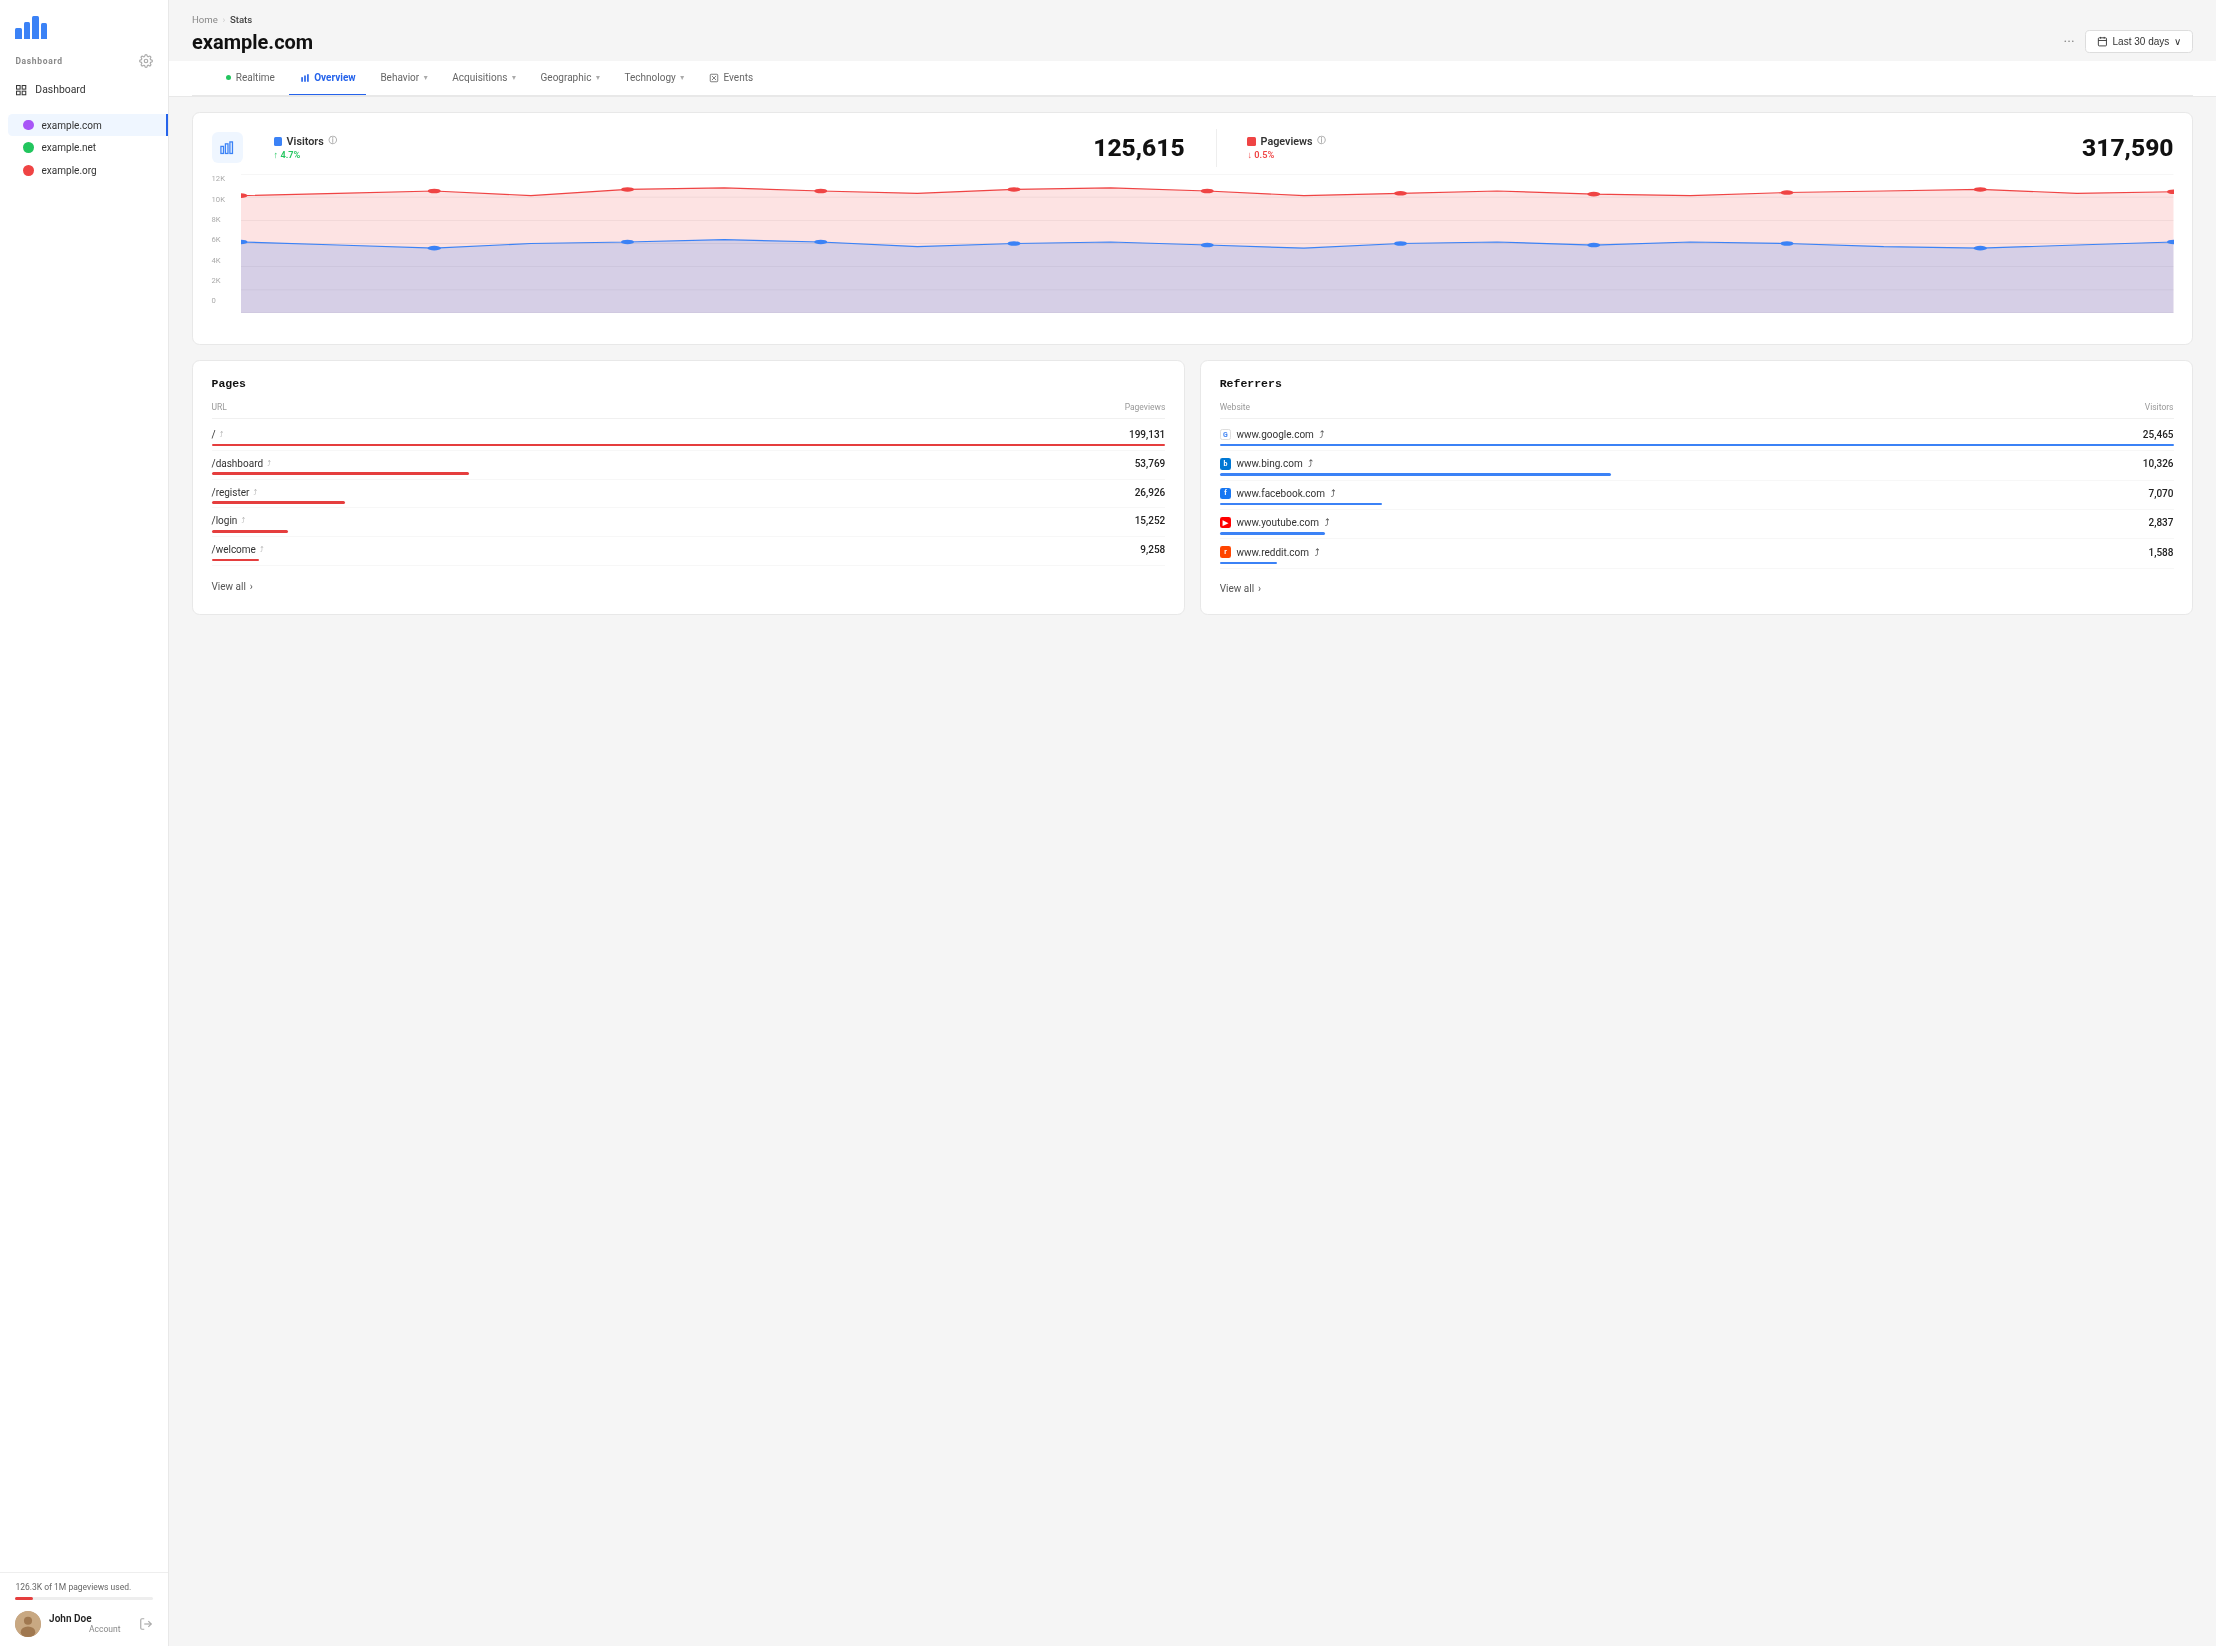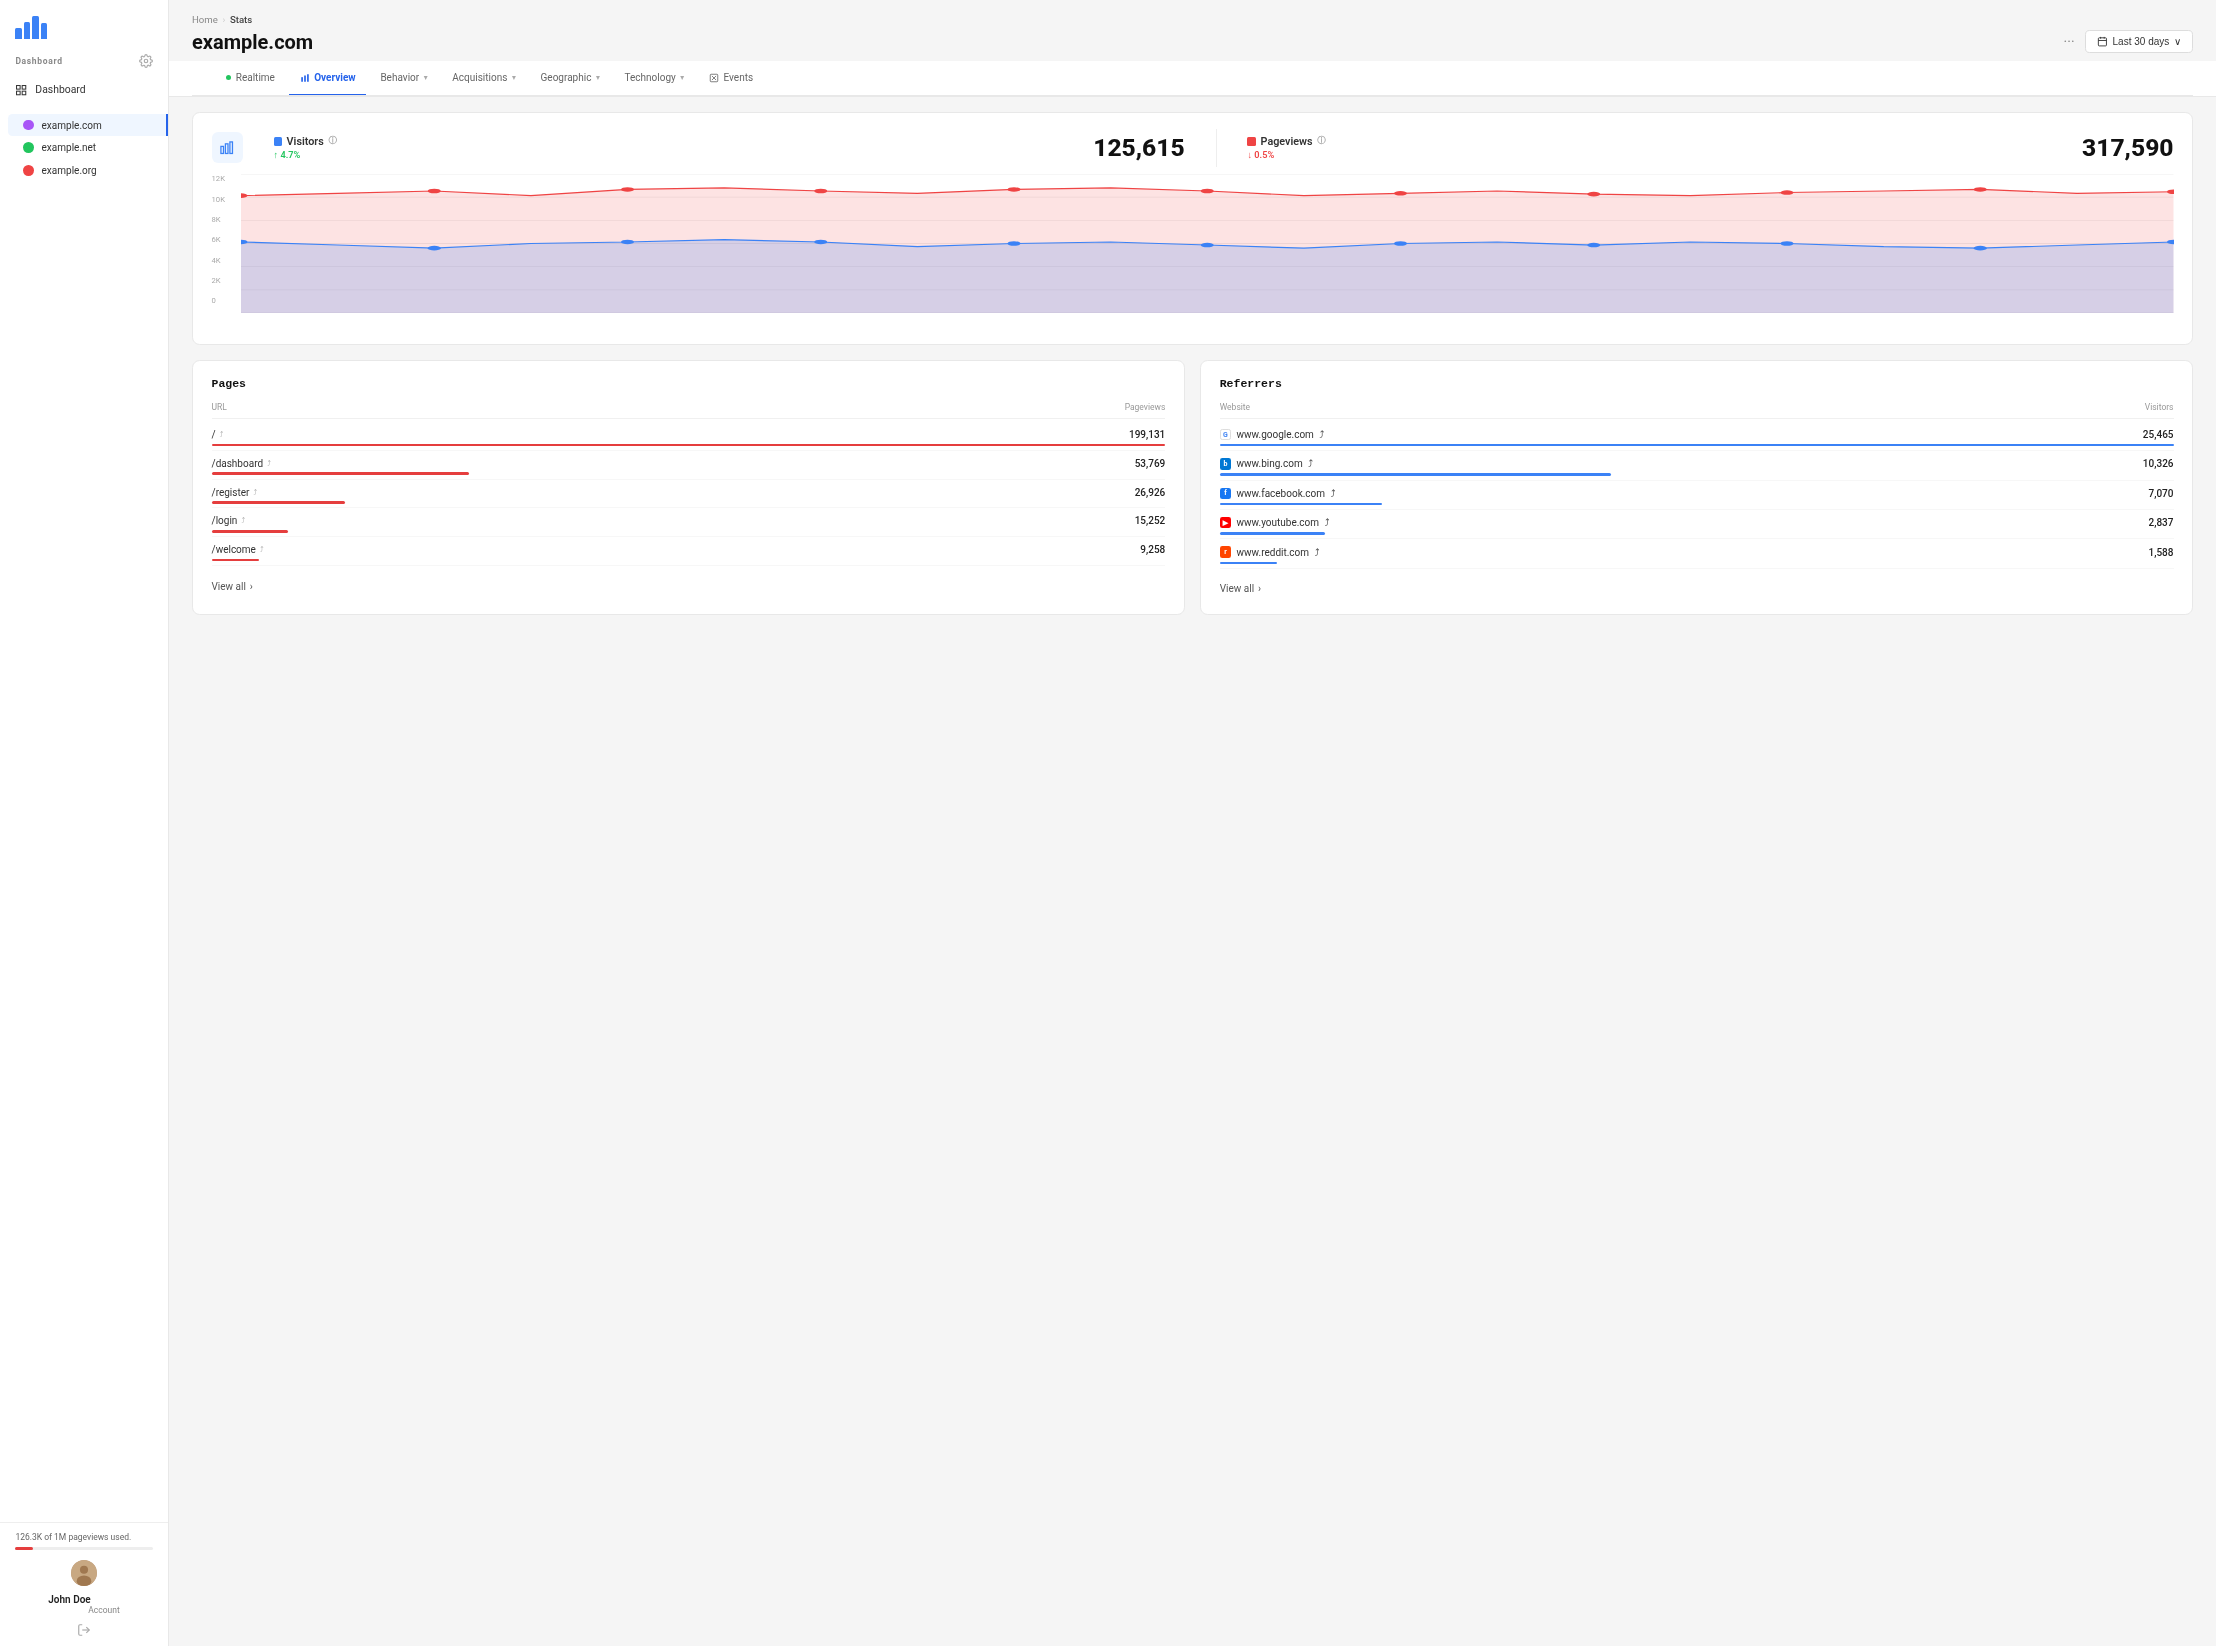--- a/index.html
+++ b/index.html
@@ -100,21 +100,20 @@
     .sidebar-usage-fill {
       height: 3.1px;
       background: #e53e3e;
       border-radius: 1.5px;
       width: 12.6%;
     }
     .sidebar-user {
       display: flex;
       align-items: center;
       gap: 7.7px;
-      flex-direction: column;
     }
     .user-avatar {
       width: 26px;
       height: 26px;
       border-radius: 50%;
       background: #c0a080;
       overflow: hidden;
       flex-shrink: 0;
       display: flex;
       align-items: center;

